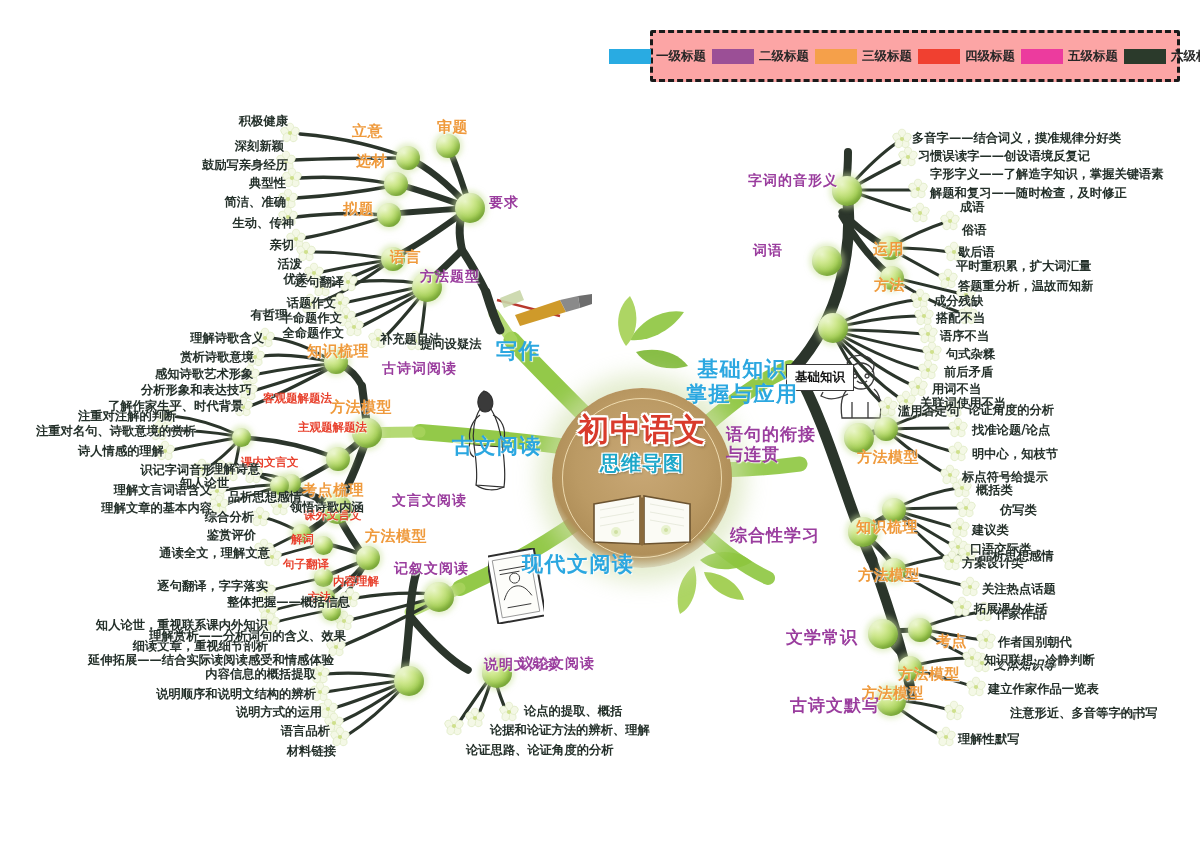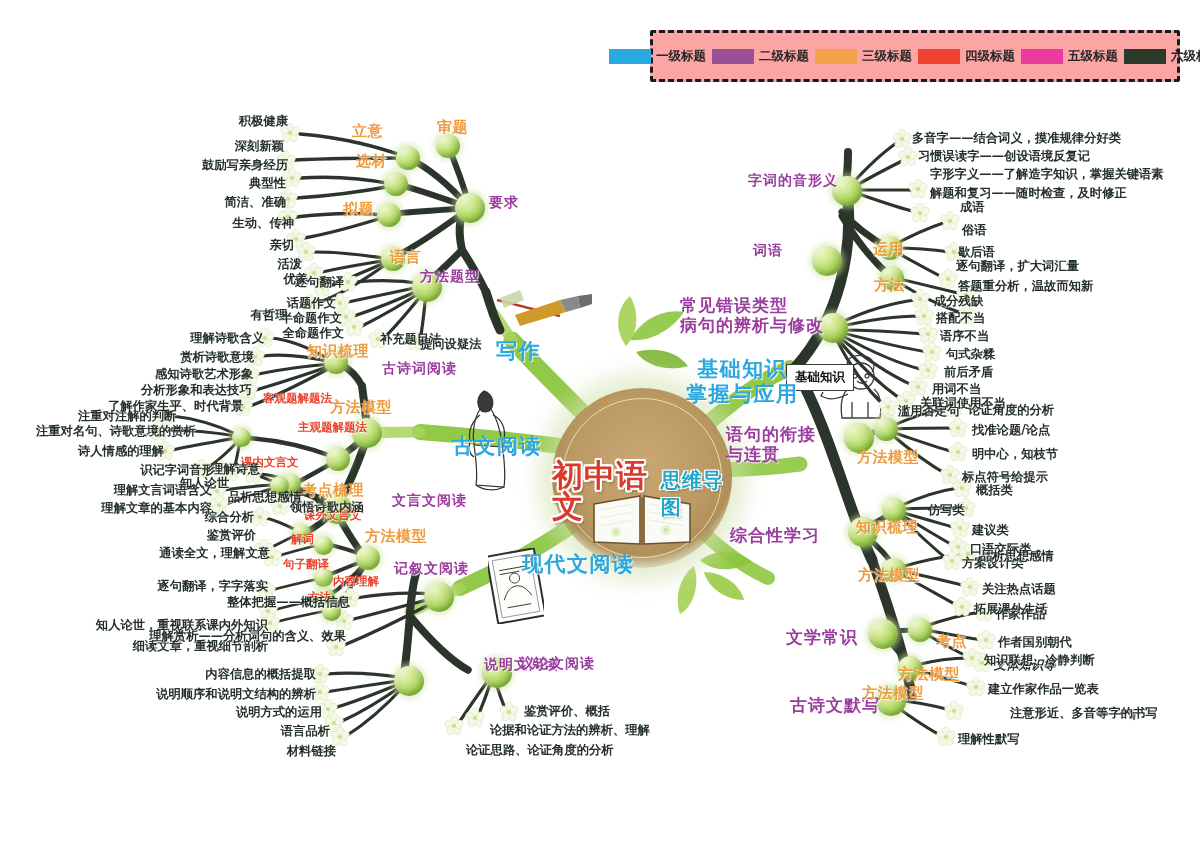--- a/index.html
+++ b/index.html
@@ -26,21 +26,21 @@
   .legend-sw { width:42px; height:15px; display:block; }
   .legend-tx { font-size:12.5px; color:#262626; white-space:nowrap; font-weight:bold;
                font-family:"DejaVu Serif","Liberation Serif",serif; }
 
   
   .hub {
     position:absolute; left:552px; top:388px; width:180px; height:180px;
     border-radius:50%; z-index:25;
     background:radial-gradient(circle at 50% 42%, #c9a876 0%, #bb9a64 48%, #b08f59 66%, rgba(200,215,170,0.55) 78%, rgba(214,228,180,0.0) 93%);
     box-shadow:0 0 22px 14px rgba(212,226,178,0.62);
-    display:flex; flex-direction:row; align-items:center; justify-content:flex-start;
+    display:flex; flex-direction:column; align-items:center; justify-content:flex-start;
     padding-top:26px;
   }
   .hub-ring { position:absolute; left:10px; top:10px; right:10px; bottom:10px;
               border-radius:50%; border:1.5px solid rgba(255,240,200,0.75); }
   .hub-title {
     font-family:"DejaVu Serif","Liberation Serif",serif;
     font-size:31px; font-weight:bold; color:#d93a2b; letter-spacing:1px;
     text-shadow:-1.6px -1.6px 0 #fff, 1.6px -1.6px 0 #fff, -1.6px 1.6px 0 #fff,
                  1.6px 1.6px 0 #fff, 0 -2px 0 #fff, 0 2px 0 #fff, -2px 0 0 #fff, 2px 0 0 #fff,
                  2px 3px 3px rgba(90,50,20,0.55);
@@ -605,24 +605,20 @@
 
   <div class="lbl lv2" style="left:489px; top:194px;">要求</div>
   <div class="lbl lv2" style="left:420px; top:268px;">方法题型</div>
   <div class="lbl lv2" style="left:382px; top:360px;">古诗词阅读</div>
   <div class="lbl lv2" style="left:392px; top:492px;">文言文阅读</div>
   <div class="lbl lv2" style="left:394px; top:560px;text-align:center;">记叙文阅读</div>
   <div class="lbl lv2" style="left:484px; top:656px;">说明文阅读</div>
   <div class="lbl lv2" style="left:520px; top:655px;">议论文阅读</div>
   <div class="lbl lv2" style="left:748px; top:172px;">字词的音形义</div>
   <div class="lbl lv2" style="left:753px; top:242px;">词语</div>
-  <div class="lbl lv2 two sm" style="left:680px; top:295px;">
-    <div>常见错误类型</div>
-    <div>病句的辨析与修改</div>
-  </div>
   <div class="lbl lv2 two sm" style="left:726px; top:424px;">
     <div>语句的衔接</div>
     <div>与连贯</div>
   </div>
   <div class="lbl lv2 sm" style="left:730px; top:524px;">综合性学习</div>
   <div class="lbl lv2 sm" style="left:786px; top:626px;">文学常识</div>
   <div class="lbl lv2 sm" style="left:790px; top:694px;">古诗文默写</div>
 
   <div class="lbl lv3" style="left:352px; top:122px;">立意</div>
   <div class="lbl lv3" style="left:356px; top:152px;">选材</div>
@@ -693,58 +689,59 @@
   <div class="lbl lv6 r" style="left:196px; top:509px; width:58px;">综合分析</div>
   <div class="lbl lv6 r" style="left:198px; top:527px; width:58px;">鉴赏评价</div>
 
   <div class="lbl lv6 r" style="left:110px; top:545px; width:160px;">通读全文，理解文意</div>
   <div class="lbl lv6 r" style="left:112px; top:578px; width:156px;">逐句翻译，字字落实</div>
   <div class="lbl lv6 r" style="left:98px; top:598px; width:170px;margin-top:40px;">细读文章，重视细节剖析</div>
   <div class="lbl lv6 r" style="left:62px; top:617px; width:206px;">知人论世，重视联系课内外知识</div>
 
   <div class="lbl lv6 r" style="left:208px; top:594px; width:142px;">整体把握——概括信息</div>
   <div class="lbl lv6 r" style="left:120px; top:628px; width:226px;">理解赏析——分析词句的含义、效果</div>
+  <div class="lbl lv6 r" style="left:52px; top:652px; width:282px;">延伸拓展——结合实际读阅读感受和情感体验</div>
 
   <div class="lbl lv6 r" style="left:180px; top:666px; width:136px;">内容信息的概括提取</div>
   <div class="lbl lv6 r" style="left:140px; top:686px; width:176px;">说明顺序和说明文结构的辨析</div>
   <div class="lbl lv6 r" style="left:212px; top:704px; width:110px;">说明方式的运用</div>
   <div class="lbl lv6 r" style="left:242px; top:723px; width:88px;">语言品析</div>
   <div class="lbl lv6 r" style="left:250px; top:743px; width:86px;">材料链接</div>
 
-  <div class="lbl lv6" style="left:524px; top:703px;">鉴赏评价、概括</div>
+  <div class="lbl lv6" style="left:524px; top:703px;">论点的提取、概括</div>
   <div class="lbl lv6" style="left:490px; top:722px;">论据和论证方法的辨析、理解</div>
   <div class="lbl lv6" style="left:466px; top:742px;">论证思路、论证角度的分析</div>
 
   <div class="lbl lv6" style="left:912px; top:130px;">多音字——结合词义，摸准规律分好类</div>
   <div class="lbl lv6" style="left:918px; top:148px;">习惯误读字——创设语境反复记</div>
   <div class="lbl lv6" style="left:930px; top:166px;">字形字义——了解造字知识，掌握关键语素</div>
   <div class="lbl lv6" style="left:930px; top:185px;">解题和复习——随时检查，及时修正</div>
 
   <div class="lbl lv6" style="left:960px; top:199px;">成语</div>
   <div class="lbl lv6" style="left:962px; top:222px;">俗语</div>
   <div class="lbl lv6" style="left:958px; top:244px;">歇后语</div>
-  <div class="lbl lv6" style="left:956px; top:258px;">逐句翻译，扩大词汇量</div>
+  <div class="lbl lv6" style="left:956px; top:258px;">平时重积累，扩大词汇量</div>
   <div class="lbl lv6" style="left:958px; top:278px;">答题重分析，温故而知新</div>
 
   <div class="lbl lv6" style="left:934px; top:293px;">成分残缺</div>
   <div class="lbl lv6" style="left:936px; top:310px;">搭配不当</div>
   <div class="lbl lv6" style="left:940px; top:328px;">语序不当</div>
   <div class="lbl lv6" style="left:946px; top:346px;">句式杂糅</div>
   <div class="lbl lv6" style="left:944px; top:364px;">前后矛盾</div>
   <div class="lbl lv6" style="left:932px; top:381px;">用词不当</div>
   <div class="lbl lv6" style="left:920px; top:395px;">关联词使用不当</div>
   <div class="lbl lv6" style="left:898px; top:403px;">滥用否定句</div>
 
   <div class="lbl lv6" style="left:968px; top:402px;">论证角度的分析</div>
   <div class="lbl lv6" style="left:972px; top:422px;">找准论题/论点</div>
   <div class="lbl lv6" style="left:972px; top:446px;">明中心，知枝节</div>
   <div class="lbl lv6" style="left:962px; top:469px;">标点符号给提示</div>
 
   <div class="lbl lv6" style="left:976px; top:482px;">概括类</div>
-  <div class="lbl lv6" style="left:928px; top:502px;">仿写类</div>
+  <div class="lbl lv6" style="left:1000px; top:502px;">仿写类</div>
   <div class="lbl lv6" style="left:972px; top:522px;">建议类</div>
   <div class="lbl lv6" style="left:970px; top:541px;">口语交际类</div>
   <div class="lbl lv6" style="left:962px; top:555px;">方案设计类</div>
 
   <div class="lbl lv6" style="left:980px; top:548px;">品析思想感情</div>
   <div class="lbl lv6" style="left:982px; top:581px;">关注热点话题</div>
   <div class="lbl lv6" style="left:974px; top:601px;">拓展课外生活</div>
 
   <div class="lbl lv6" style="left:996px; top:606px;">作家作品</div>
   <div class="lbl lv6" style="left:998px; top:634px;">作者国别朝代</div>

